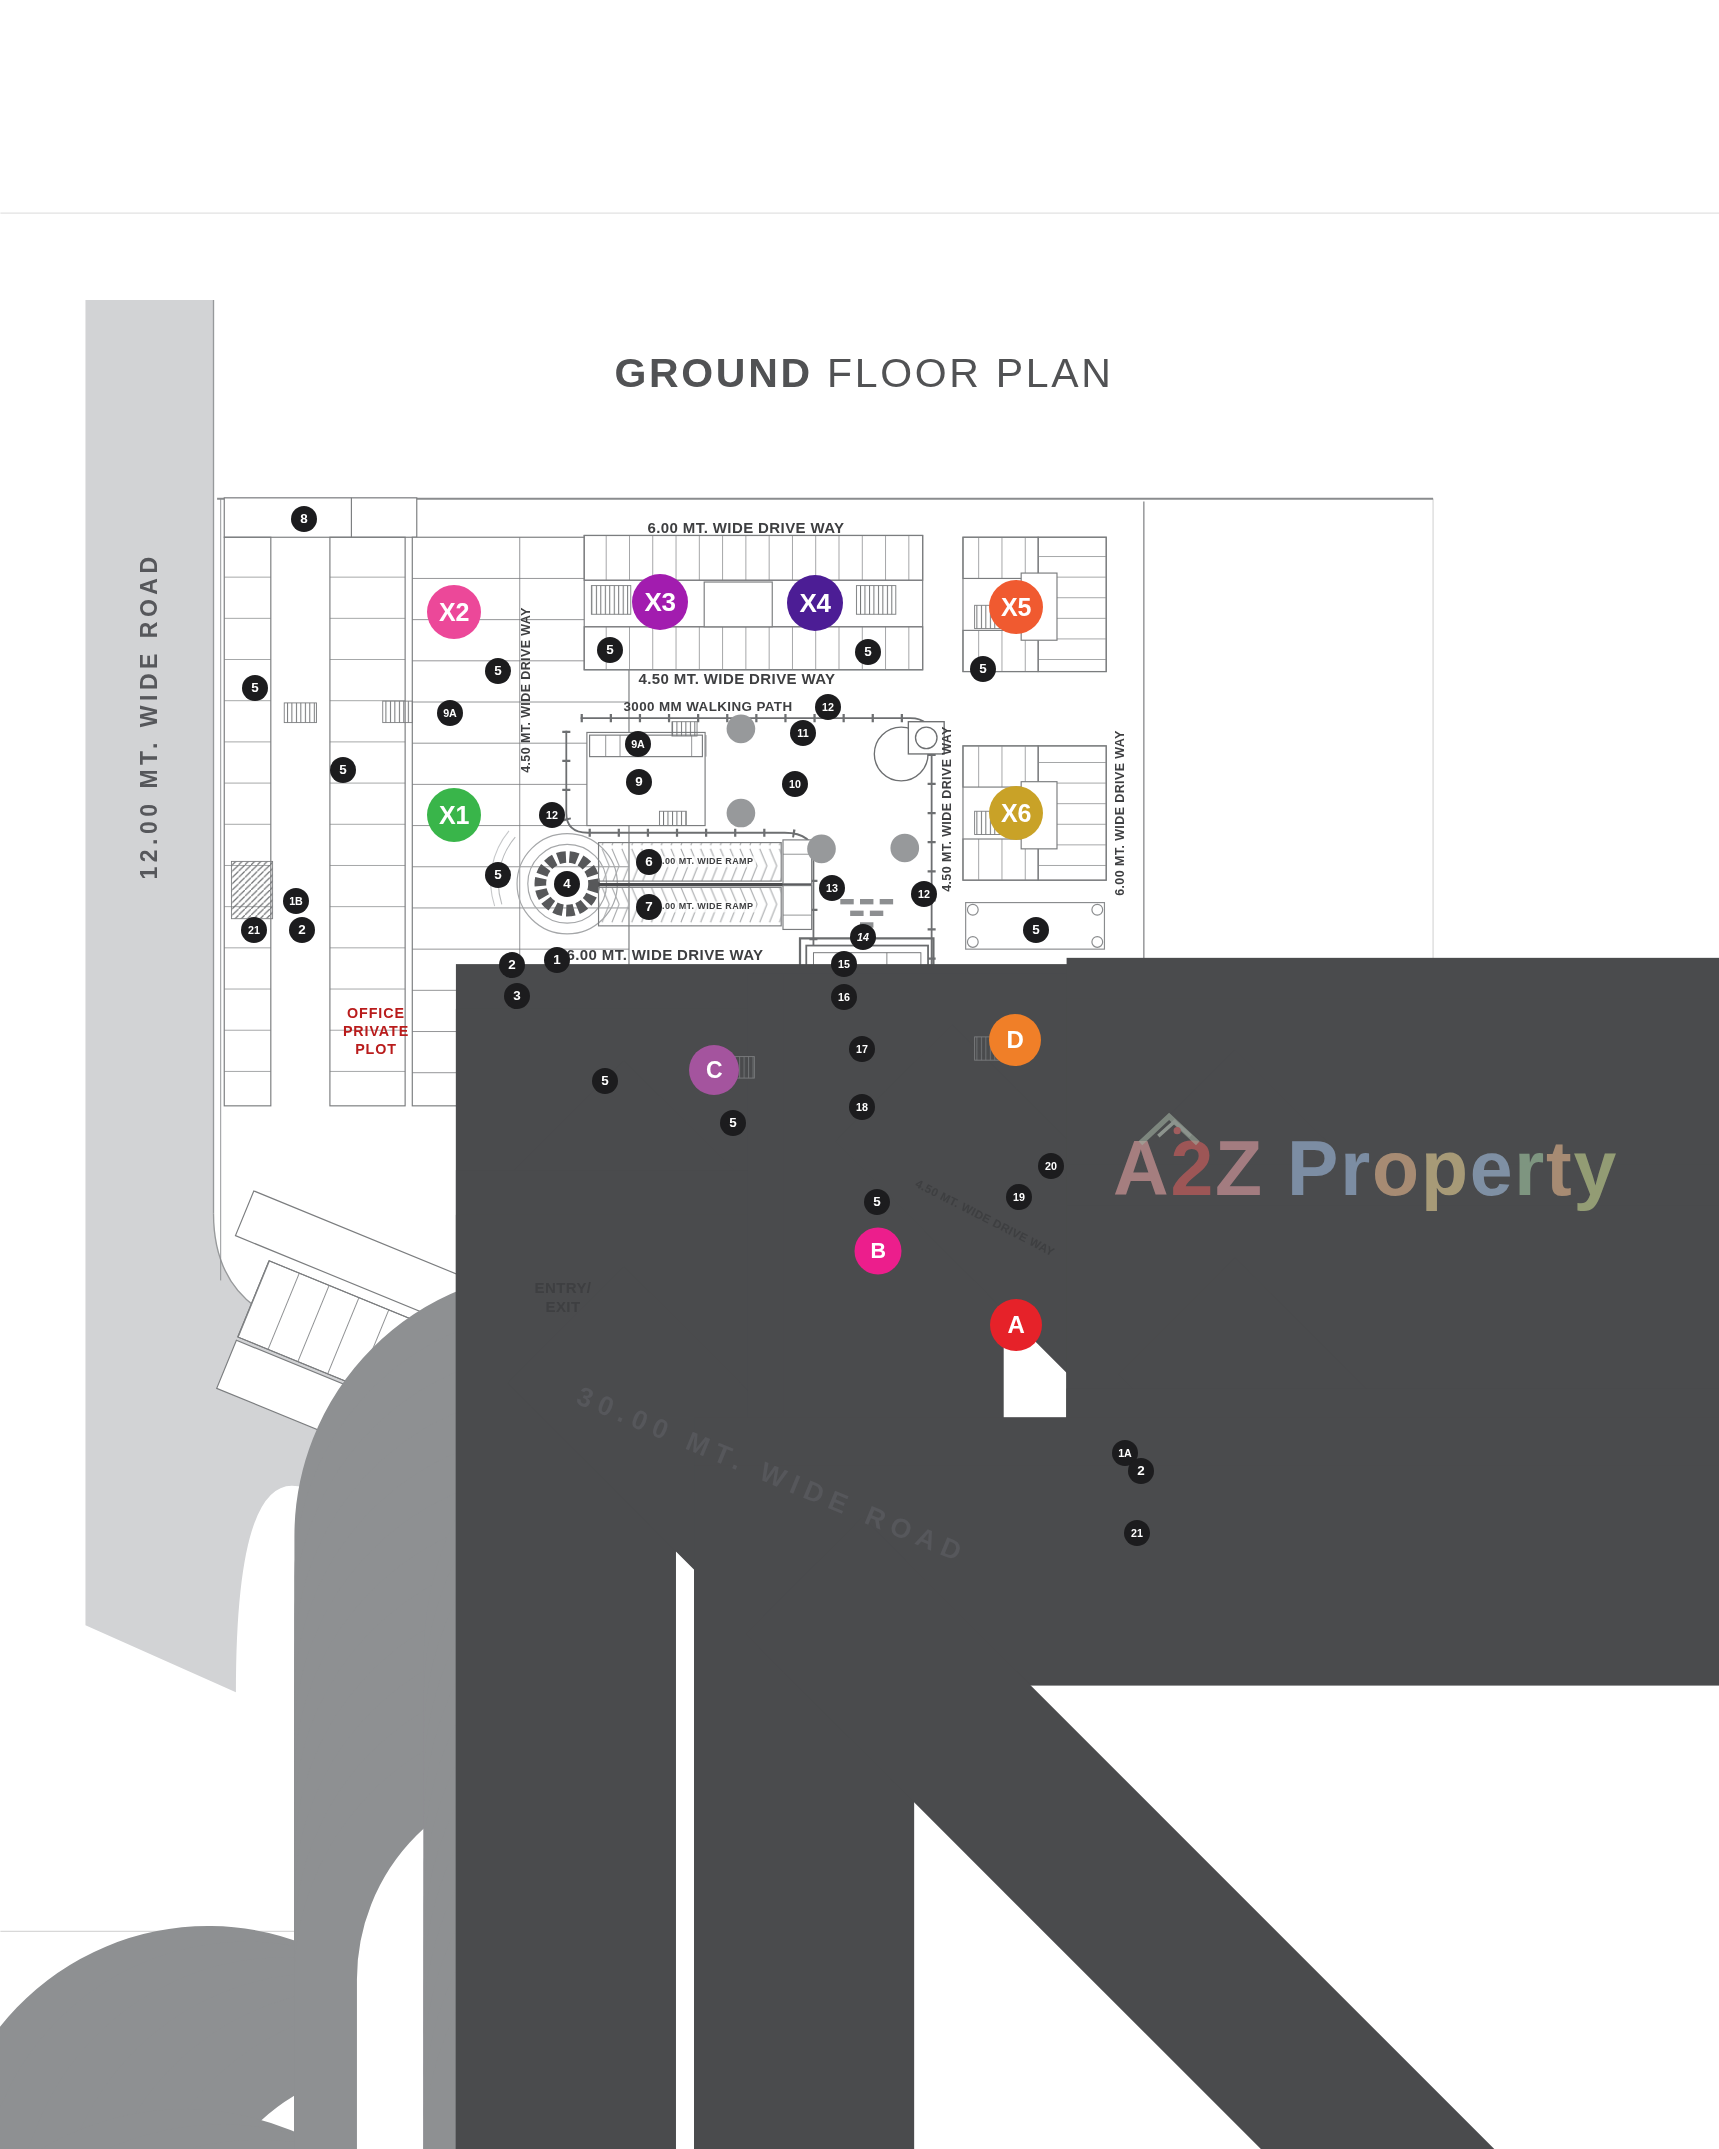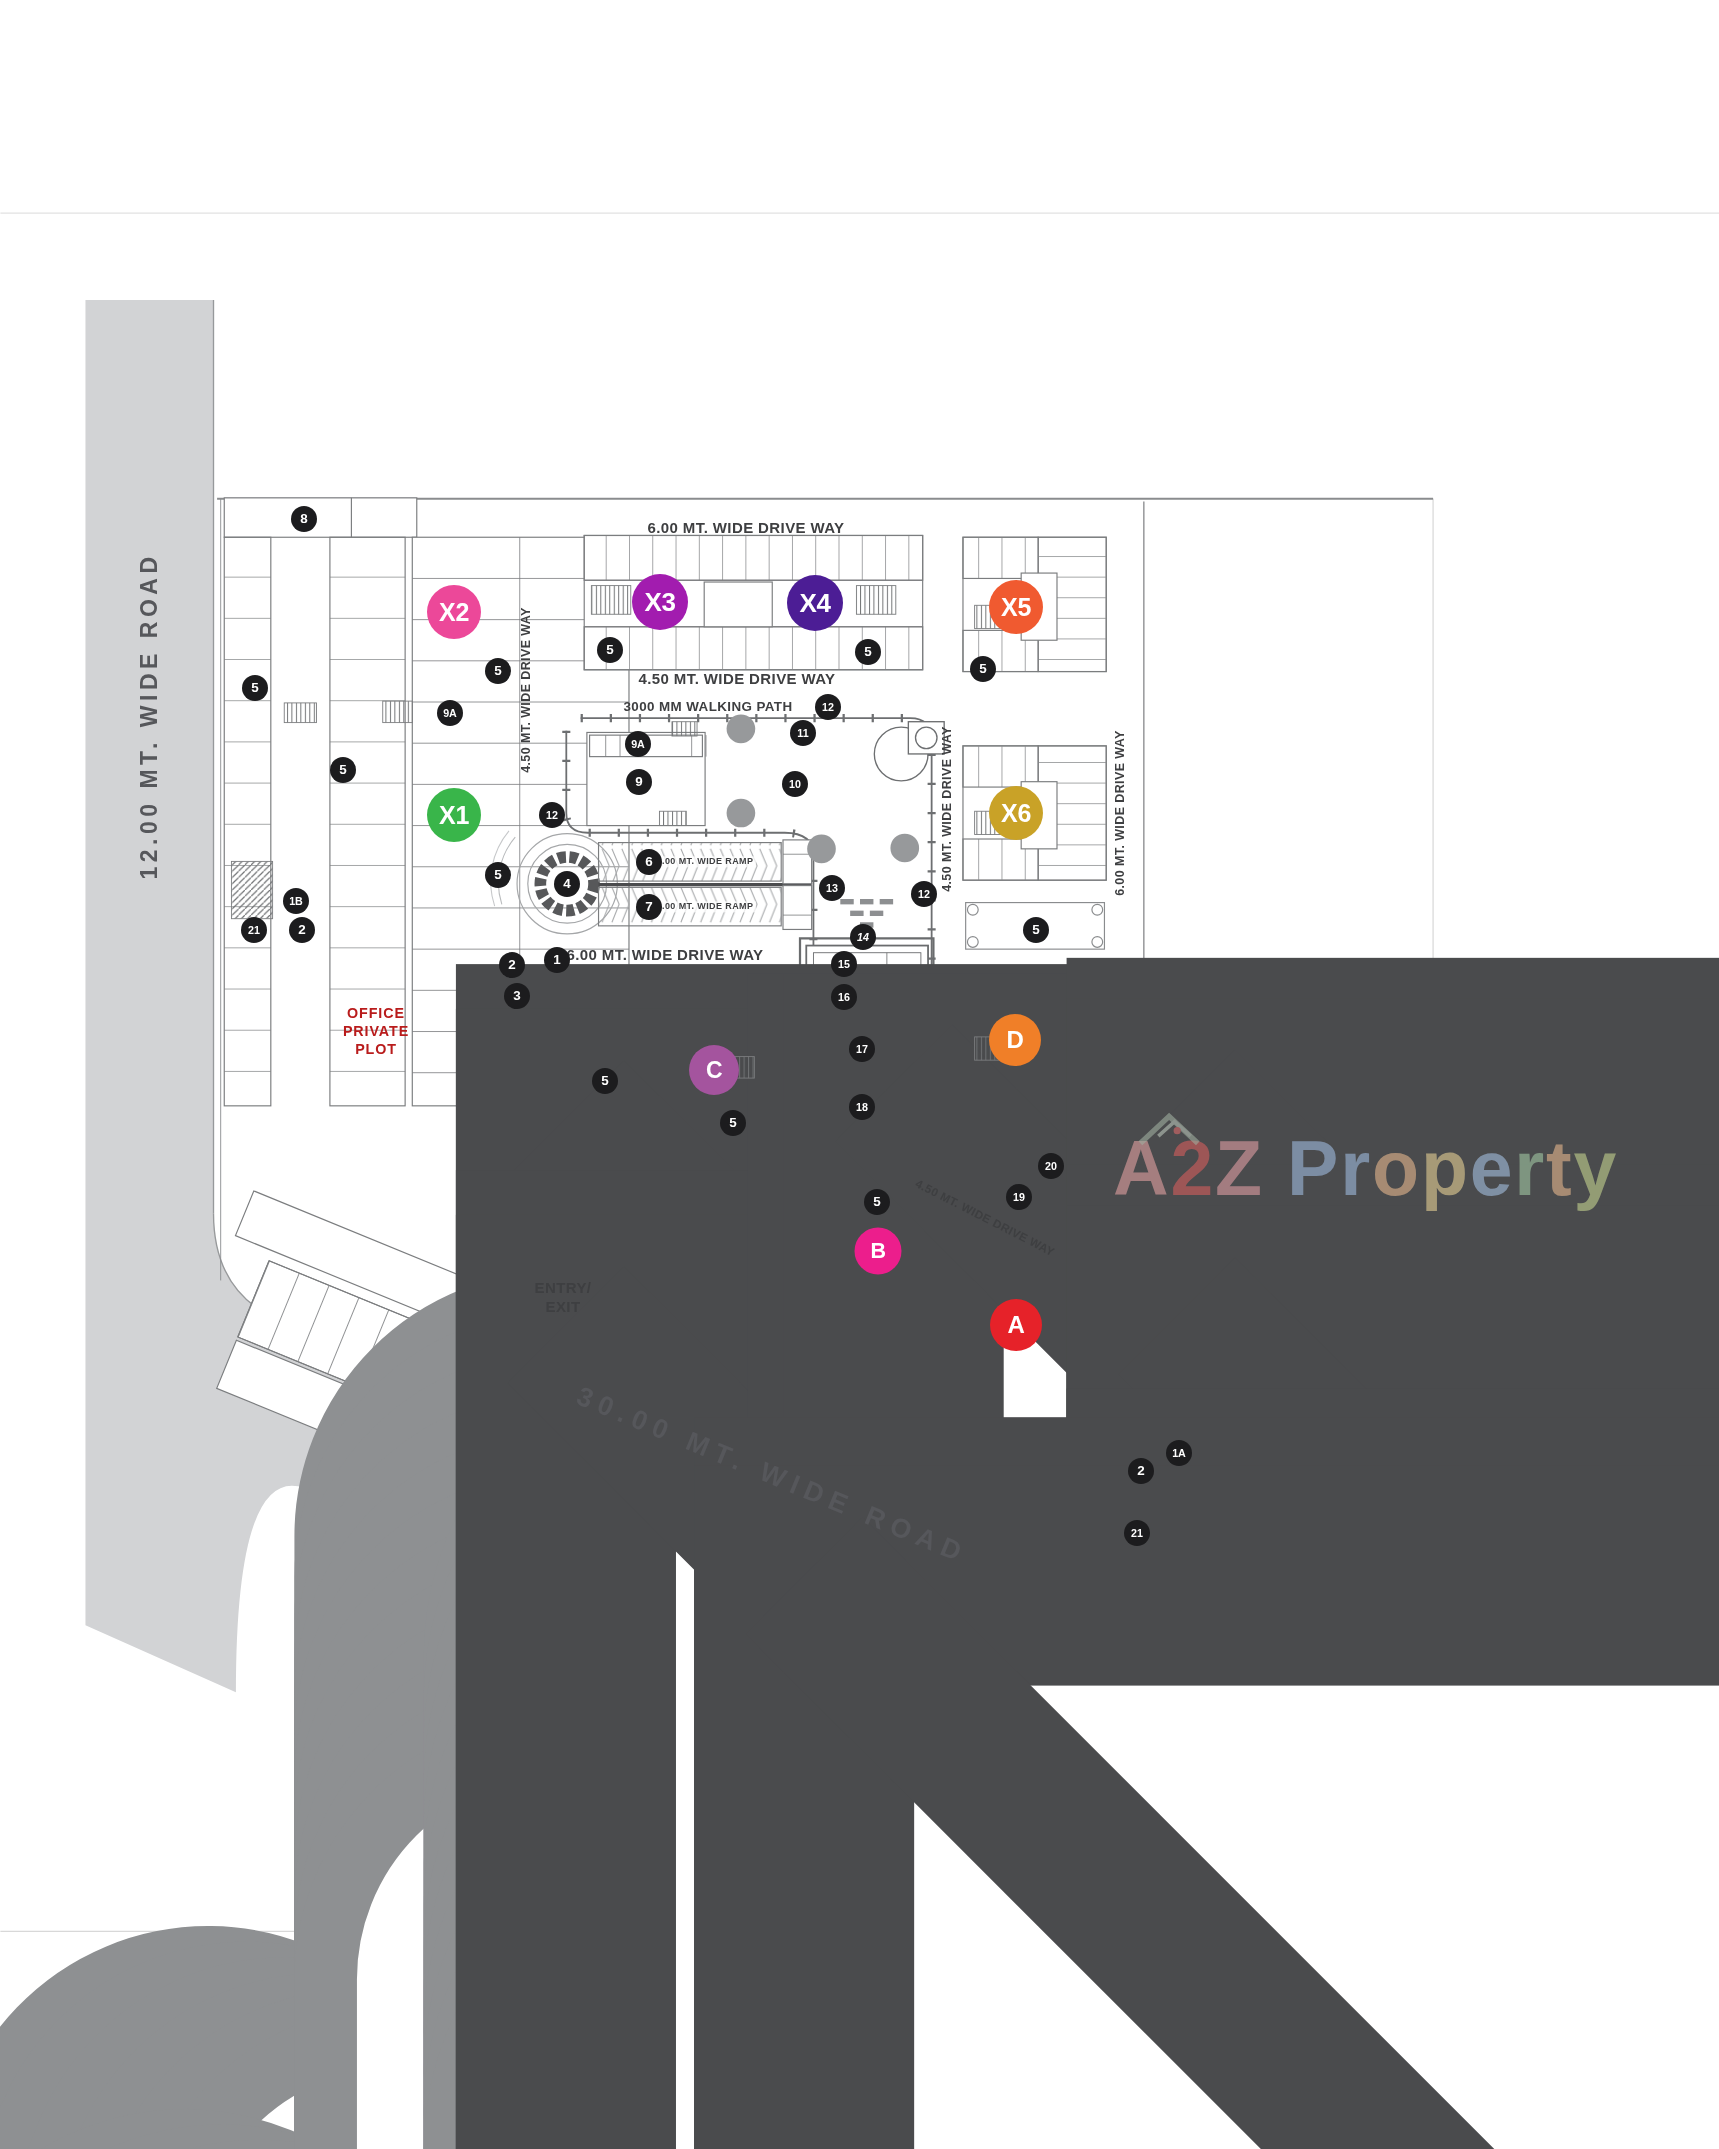--- a/index.html
+++ b/index.html
@@ -425,20 +425,21 @@
         <rect x="736" y="906" width="30" height="16" fill="url(#stairs)" stroke="#7b7d7f" stroke-width="1"></rect>
         <rect x="750" y="806" width="28" height="16" fill="url(#stairs)" stroke="#7b7d7f" stroke-width="1"></rect>
         <circle cx="827" cy="814" r="16" fill="#97999b"></circle>
         <circle cx="827" cy="908" r="16" fill="#97999b"></circle>
         <circle cx="917" cy="948" r="16" fill="#97999b"></circle>
         <circle cx="1010" cy="947" r="16" fill="#97999b"></circle>
         <rect x="258" y="962" width="46" height="64" fill="url(#diag)" stroke="#7b7d7f"></rect>
       </g>
 </svg>
 
+<div id="title"><span class="t1">GROUND</span><span class="t2"> FLOOR PLAN</span></div>
 
 <div id="labels">
       <div class="plan-label" style="left: 746px; top: 528px; font-size: 15px; letter-spacing: 0.4px; color: rgb(62, 63, 65); font-weight: 700; text-align: center; transform: translate(-50%, -50%) rotate(0deg);">6.00 MT. WIDE DRIVE WAY</div>
       <div class="plan-label" style="left: 737px; top: 679px; font-size: 15px; letter-spacing: 0.4px; color: rgb(62, 63, 65); font-weight: 700; text-align: center; transform: translate(-50%, -50%) rotate(0deg);">4.50 MT. WIDE DRIVE WAY</div>
       <div class="plan-label" style="left: 708px; top: 707px; font-size: 13.4px; letter-spacing: 0.4px; color: rgb(62, 63, 65); font-weight: 700; text-align: center; transform: translate(-50%, -50%) rotate(0deg);">3000 MM WALKING PATH</div>
       <div class="plan-label" style="left: 527px; top: 690px; font-size: 12.5px; letter-spacing: 0.4px; color: rgb(62, 63, 65); font-weight: 700; text-align: center; transform: translate(-50%, -50%) rotate(-90deg);">4.50 MT. WIDE DRIVE WAY</div>
       <div class="plan-label" style="left: 948px; top: 809px; font-size: 12.5px; letter-spacing: 0.4px; color: rgb(62, 63, 65); font-weight: 700; text-align: center; transform: translate(-50%, -50%) rotate(-90deg);">4.50 MT. WIDE DRIVE WAY</div>
       <div class="plan-label" style="left: 1121px; top: 813px; font-size: 12.5px; letter-spacing: 0.4px; color: rgb(62, 63, 65); font-weight: 700; text-align: center; transform: translate(-50%, -50%) rotate(-90deg);">6.00 MT. WIDE DRIVE WAY</div>
       <div class="plan-label" style="left: 665px; top: 955px; font-size: 15px; letter-spacing: 0.4px; color: rgb(62, 63, 65); font-weight: 700; text-align: center; transform: translate(-50%, -50%) rotate(0deg);">6.00 MT. WIDE DRIVE WAY</div>
       <div class="plan-label bg" style="left: 705px; top: 862px; font-size: 9px; letter-spacing: 0.4px; color: rgb(62, 63, 65); font-weight: 700; text-align: center; transform: translate(-50%, -50%) rotate(0deg);">6.00 MT. WIDE RAMP</div>
@@ -493,21 +494,21 @@
       <div class="num-marker" style="left: 610px; top: 650px;">5</div>
       <div class="num-marker" style="left: 868px; top: 652px;">5</div>
       <div class="num-marker" style="left: 983px; top: 669px;">5</div>
       <div class="num-marker" style="left: 1036px; top: 930px;">5</div>
       <div class="num-marker" style="left: 605px; top: 1081px;">5</div>
       <div class="num-marker" style="left: 733px; top: 1123px;">5</div>
       <div class="num-marker" style="left: 877px; top: 1202px;">5</div>
       <div class="num-marker" style="left: 557px; top: 960px;">1</div>
       <div class="num-marker" style="left: 512px; top: 965px;">2</div>
       <div class="num-marker" style="left: 517px; top: 996px;">3</div>
-      <div class="num-marker sm" style="left: 1179px; top: 1453px;">1A</div>
+      <div class="num-marker sm" style="left: 1125px; top: 1453px;">1A</div>
       <div class="num-marker" style="left: 1141px; top: 1471px;">2</div>
       <div class="num-marker sm" style="left: 1137px; top: 1533px;">21</div>
     </div>
 
 <div id="wmlayer">
   <div id="brandwm"><span style="color: rgb(240, 168, 168);">A</span><span style="color: rgb(226, 95, 95);">2</span><span style="color: rgb(237, 164, 171);">Z</span><span style="color: rgb(255, 255, 255);"> </span><span style="color: rgb(165, 195, 234);">P</span><span style="color: rgb(165, 195, 234);">r</span><span style="color: rgb(244, 193, 147);">o</span><span style="color: rgb(243, 220, 155);">p</span><span style="color: rgb(171, 201, 236);">e</span><span style="color: rgb(169, 211, 171);">r</span><span style="color: rgb(244, 193, 147);">t</span><span style="color: rgb(207, 223, 149);">y</span></div>
   <svg id="brandhouse" width="70" height="38" viewBox="0 0 78 42" style="opacity:.6">
     <path d="M6,38 L38,8 L70,38" fill="none" stroke="#9fae9f" stroke-width="6"></path>
     <path d="M26,30 L44,14 L62,30" fill="none" stroke="#b9c4b9" stroke-width="4"></path>
     <circle cx="47" cy="24" r="4" fill="#d96a6a"></circle>

